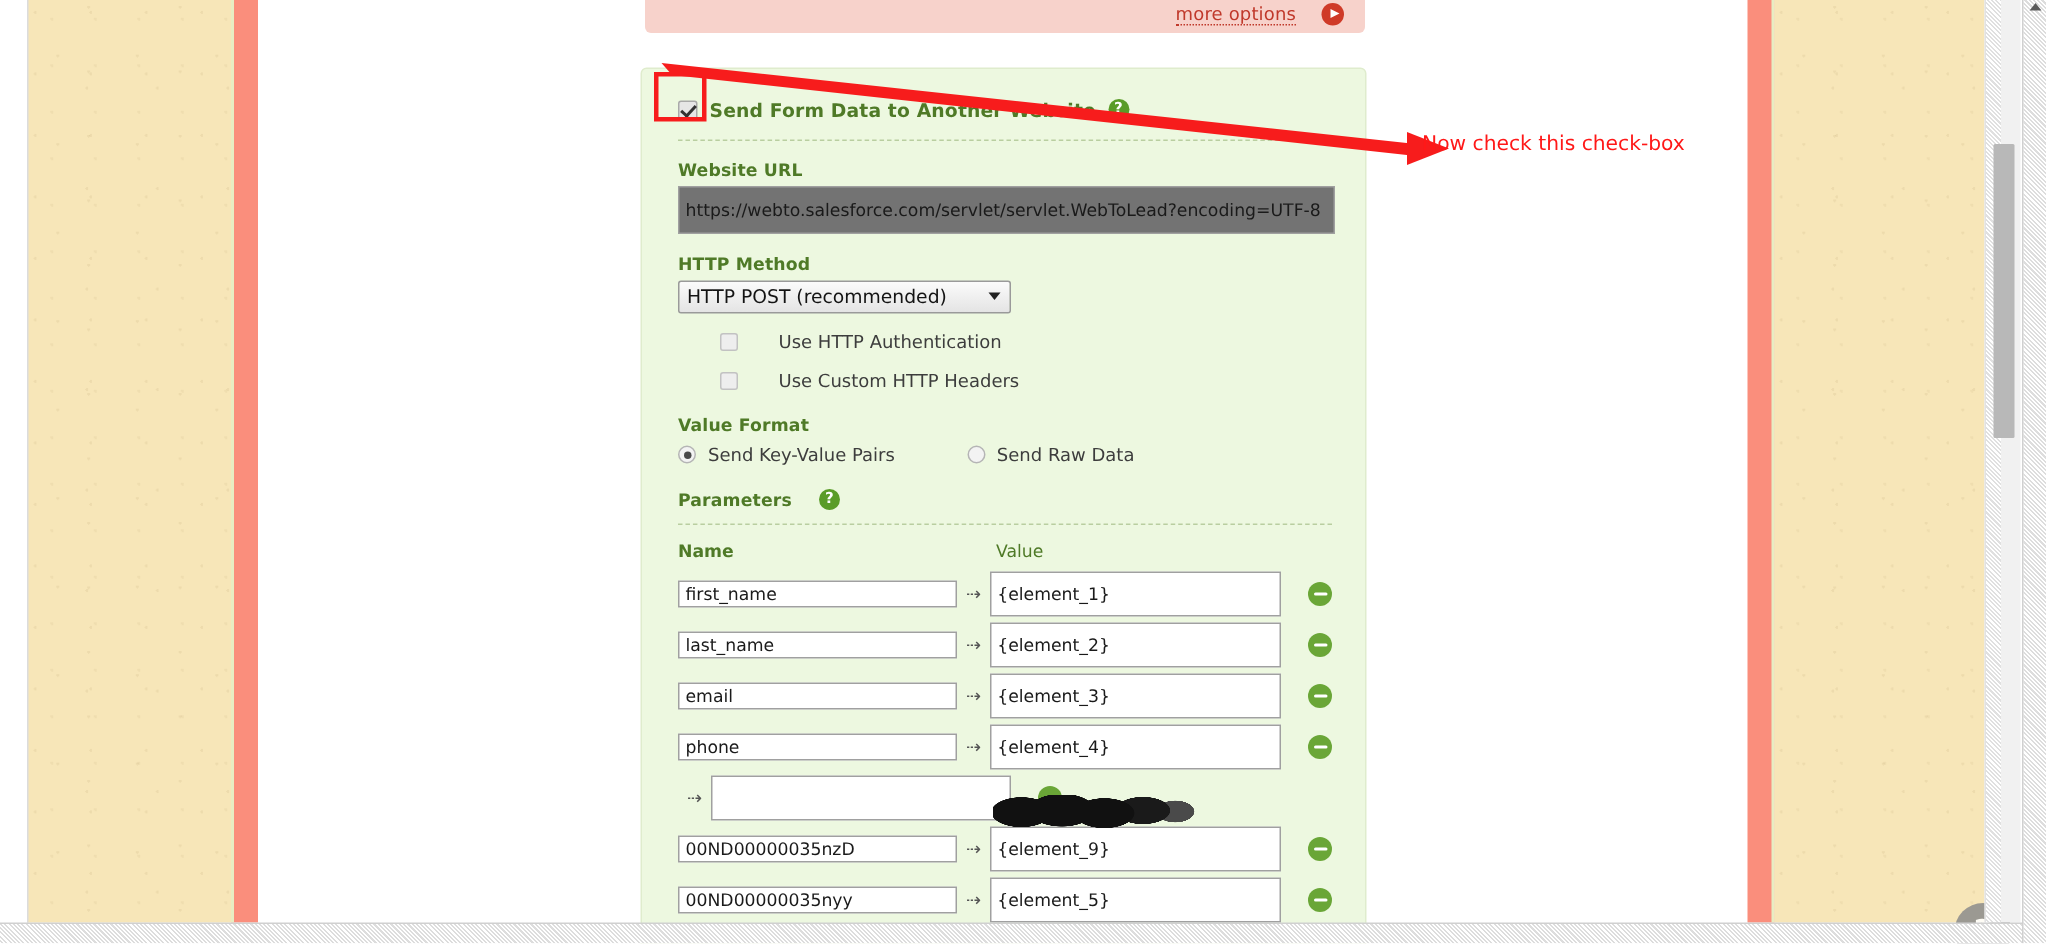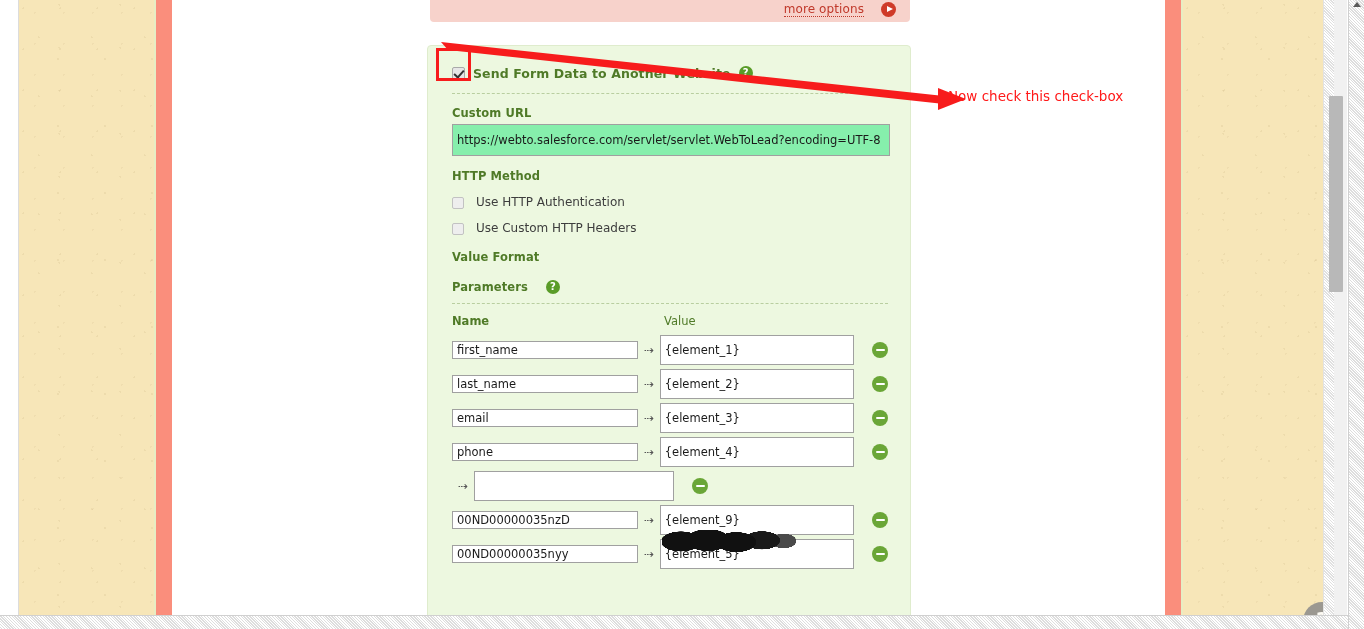--- a/index.html
+++ b/index.html
@@ -201,21 +201,21 @@
     color: #4f7a27;
     margin-bottom: 4px;
     letter-spacing: .1px;
   }
 
   .text-input {
     width: 438px;
     height: 17px;
     padding: 15px 4px;
     border: 1px solid #a0a0a0;
-    background: #86efac;
+    background: #737373;
     font-family: "DejaVu Sans", "Liberation Sans", sans-serif;
     font-size: 11.5px;
     color: #1a1a1a;
     outline: none;
   }
 
   .select-wrap {
     position: relative;
     width: 222px; height: 22px;
     margin-top: 1px;
@@ -237,22 +237,23 @@
     position: absolute;
     right: 7px; top: 8px;
     width: 0; height: 0;
     border-left: 4px solid transparent;
     border-right: 4px solid transparent;
     border-top: 5px solid #222222;
     pointer-events: none;
   }
 
   .cb-row {
-    display: flex; align-items: flex-end; gap: 12px;
+    display: flex; align-items: center; gap: 27px;
     margin-top: 12px;
+    margin-left: 28px;
   }
   .cb-row .cb-label {
     font-size: 12px;
     color: #3d3d3d;
   }
   .chk-plain {
     width: 12px; height: 12px;
     border: 1px solid #c2c2c2;
     background: #eeeeee;
     border-radius: 2px;
@@ -424,37 +425,47 @@
     <div class="gp-inner">
 
       <div class="section-head">
         <span class="chk checked"></span>
         <span class="section-title">Send Form Data to Another Website</span>
         <span class="help-badge">?</span>
       </div>
 
       <div class="dashed-sep"></div>
 
-      <div class="field-label">Custom URL</div>
+      <div class="field-label">Website URL</div>
       <input class="text-input" type="text" value="https://webto.salesforce.com/servlet/servlet.WebToLead?encoding=UTF-8" style="">
 
       <div class="field-label" style="margin-top:13px;">HTTP Method</div>
+      <div class="select-wrap">
+        <div class="select-box">HTTP POST (recommended)</div>
+        <span class="select-arrow"></span>
+      </div>
 
       <div class="cb-row">
         <span class="chk-plain"></span>
         <span class="cb-label">Use HTTP Authentication</span>
       </div>
 
       <div class="cb-row">
         <span class="chk-plain"></span>
         <span class="cb-label">Use Custom HTTP Headers</span>
       </div>
 
       <div class="field-label" style="margin-top:15px;">Value Format</div>
 
+      <div class="radio-row">
+        <span class="radio on"></span>
+        <span class="radio-label">Send Key-Value Pairs</span>
+        <span class="radio" style="margin-left:48px;"></span>
+        <span class="radio-label">Send Raw Data</span>
+      </div>
 
       <div class="params-head">
         <span class="field-label" style="margin:0;">Parameters</span>
         <span class="help-badge">?</span>
       </div>
 
       <div class="dashed-sep" style="margin:9px 0 0 0;"></div>
 
       <div class="col-heads">
         <span class="ch-name">Name</span>

